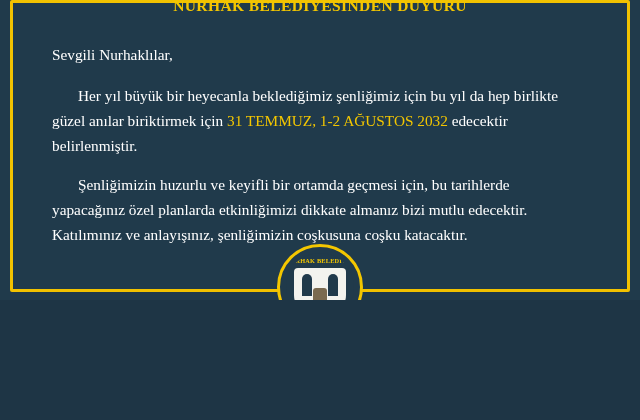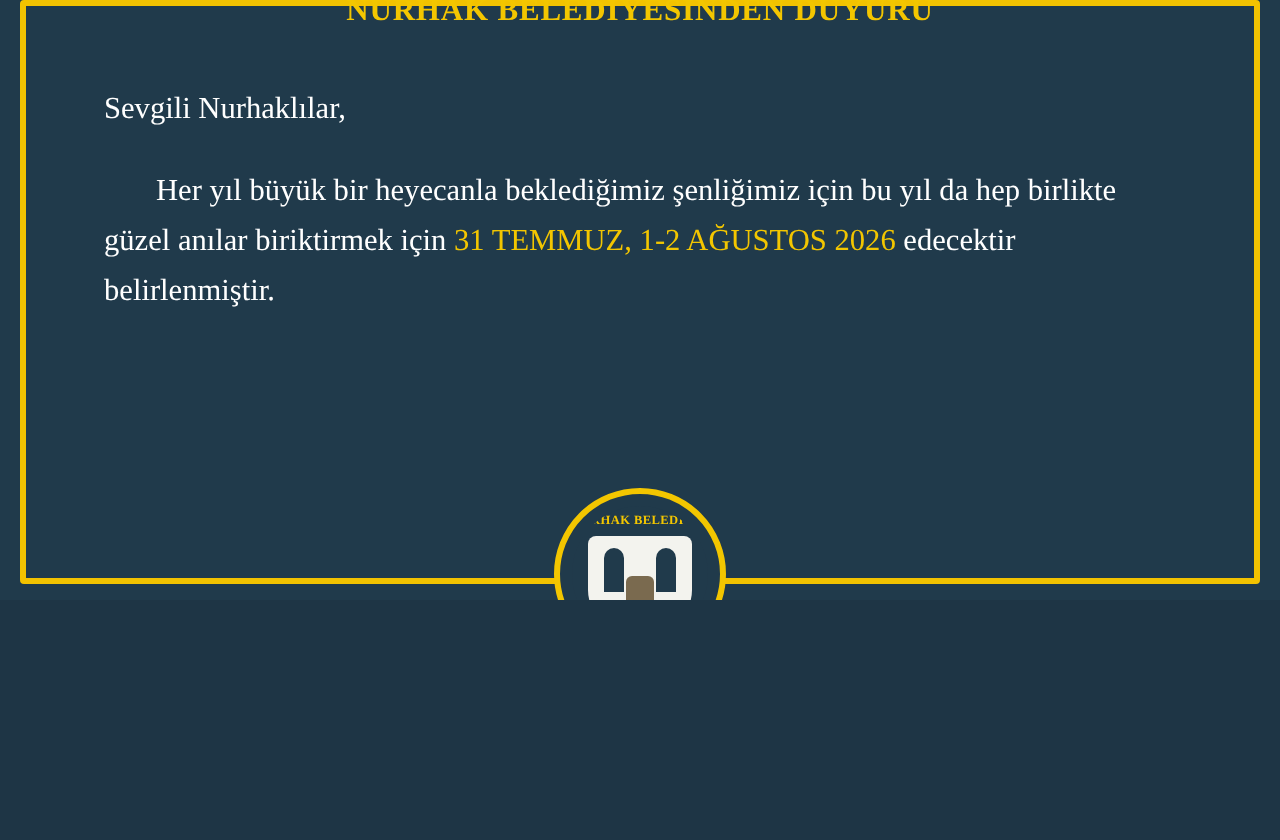--- a/index.html
+++ b/index.html
@@ -160,21 +160,22 @@
 <div class="poster">
 
   <div class="frame"></div>
 
   <div class="header">
     <div class="header-line1">NURHAK BELEDİYESİNDEN DUYURU</div>
   </div>
 
   <div class="body-text">
     <p class="greeting">Sevgili Nurhaklılar,</p>
-    <p class="indent"><span>Her yıl büyük bir heyecanla beklediğimiz şenliğimiz için bu yıl da hep birlikte güzel anılar biriktirmek için </span><span class="hl">31 TEMMUZ, 1-2 AĞUSTOS 2026</span><span> edecektir belirlenmiştir.</span></p>
+    <p class="indent"><span>Her yıl büyük bir heyecanla beklediğimiz şenliğimiz için bu yıl da hep birlikte güzel anılar biriktirmek için </span><span class="hl">31 TEMMUZ, 1-2 AĞUSTOS 2032</span><span> edecektir belirlenmiştir.</span></p>
+    <p class="indent">Şenliğimizin huzurlu ve keyifli bir ortamda geçmesi için, bu tarihlerde yapacağınız özel planlarda etkinliğimizi dikkate almanız bizi mutlu edecektir. Katılımınız ve anlayışınız, şenliğimizin coşkusuna coşku katacaktır.</p>
   </div>
 
   <div class="logo">
     <div class="logo-inner">
       <div class="logo-ring-text">NURHAK BELEDİYESİ</div>
       <div class="logo-art">
         <div class="logo-center"></div>
       </div>
     </div>
   </div>

